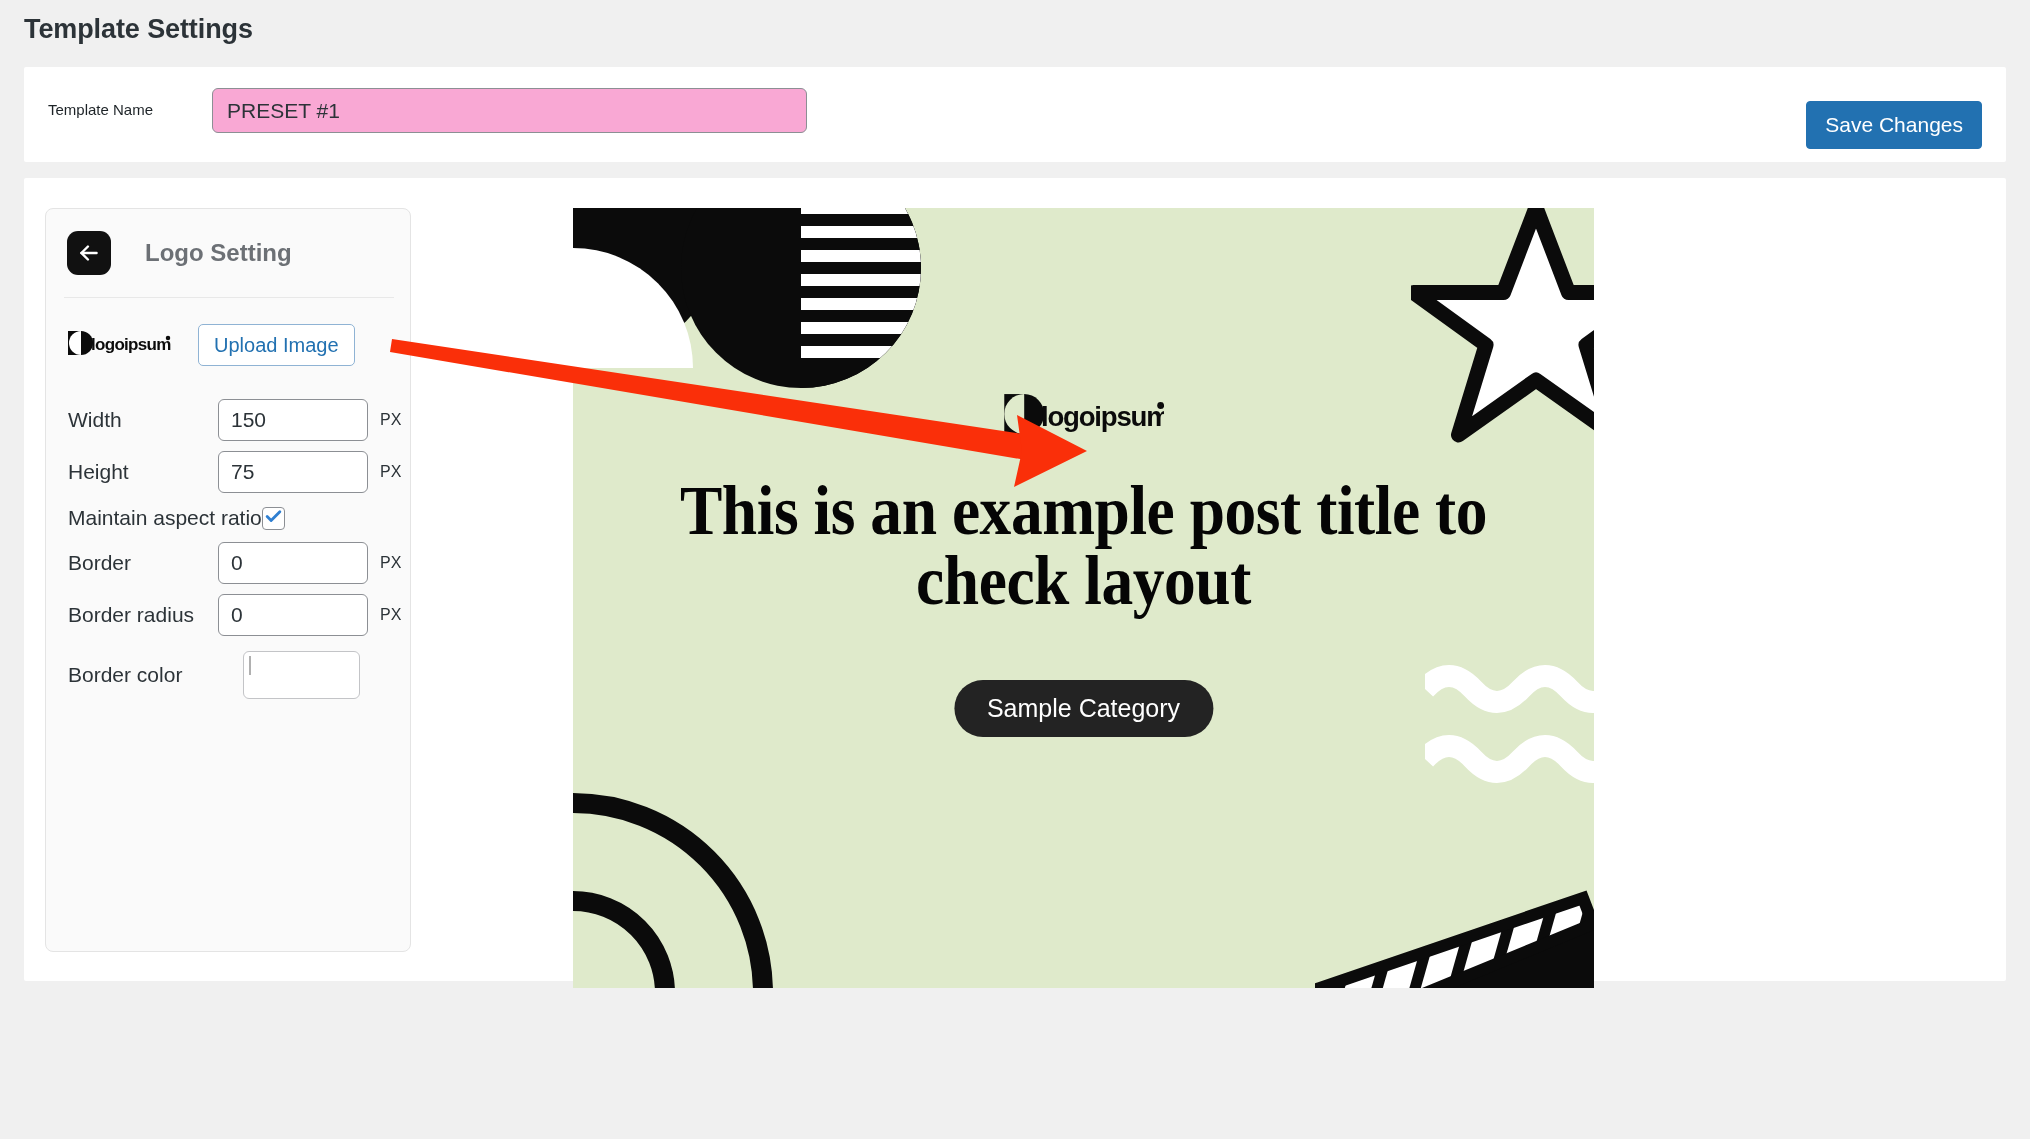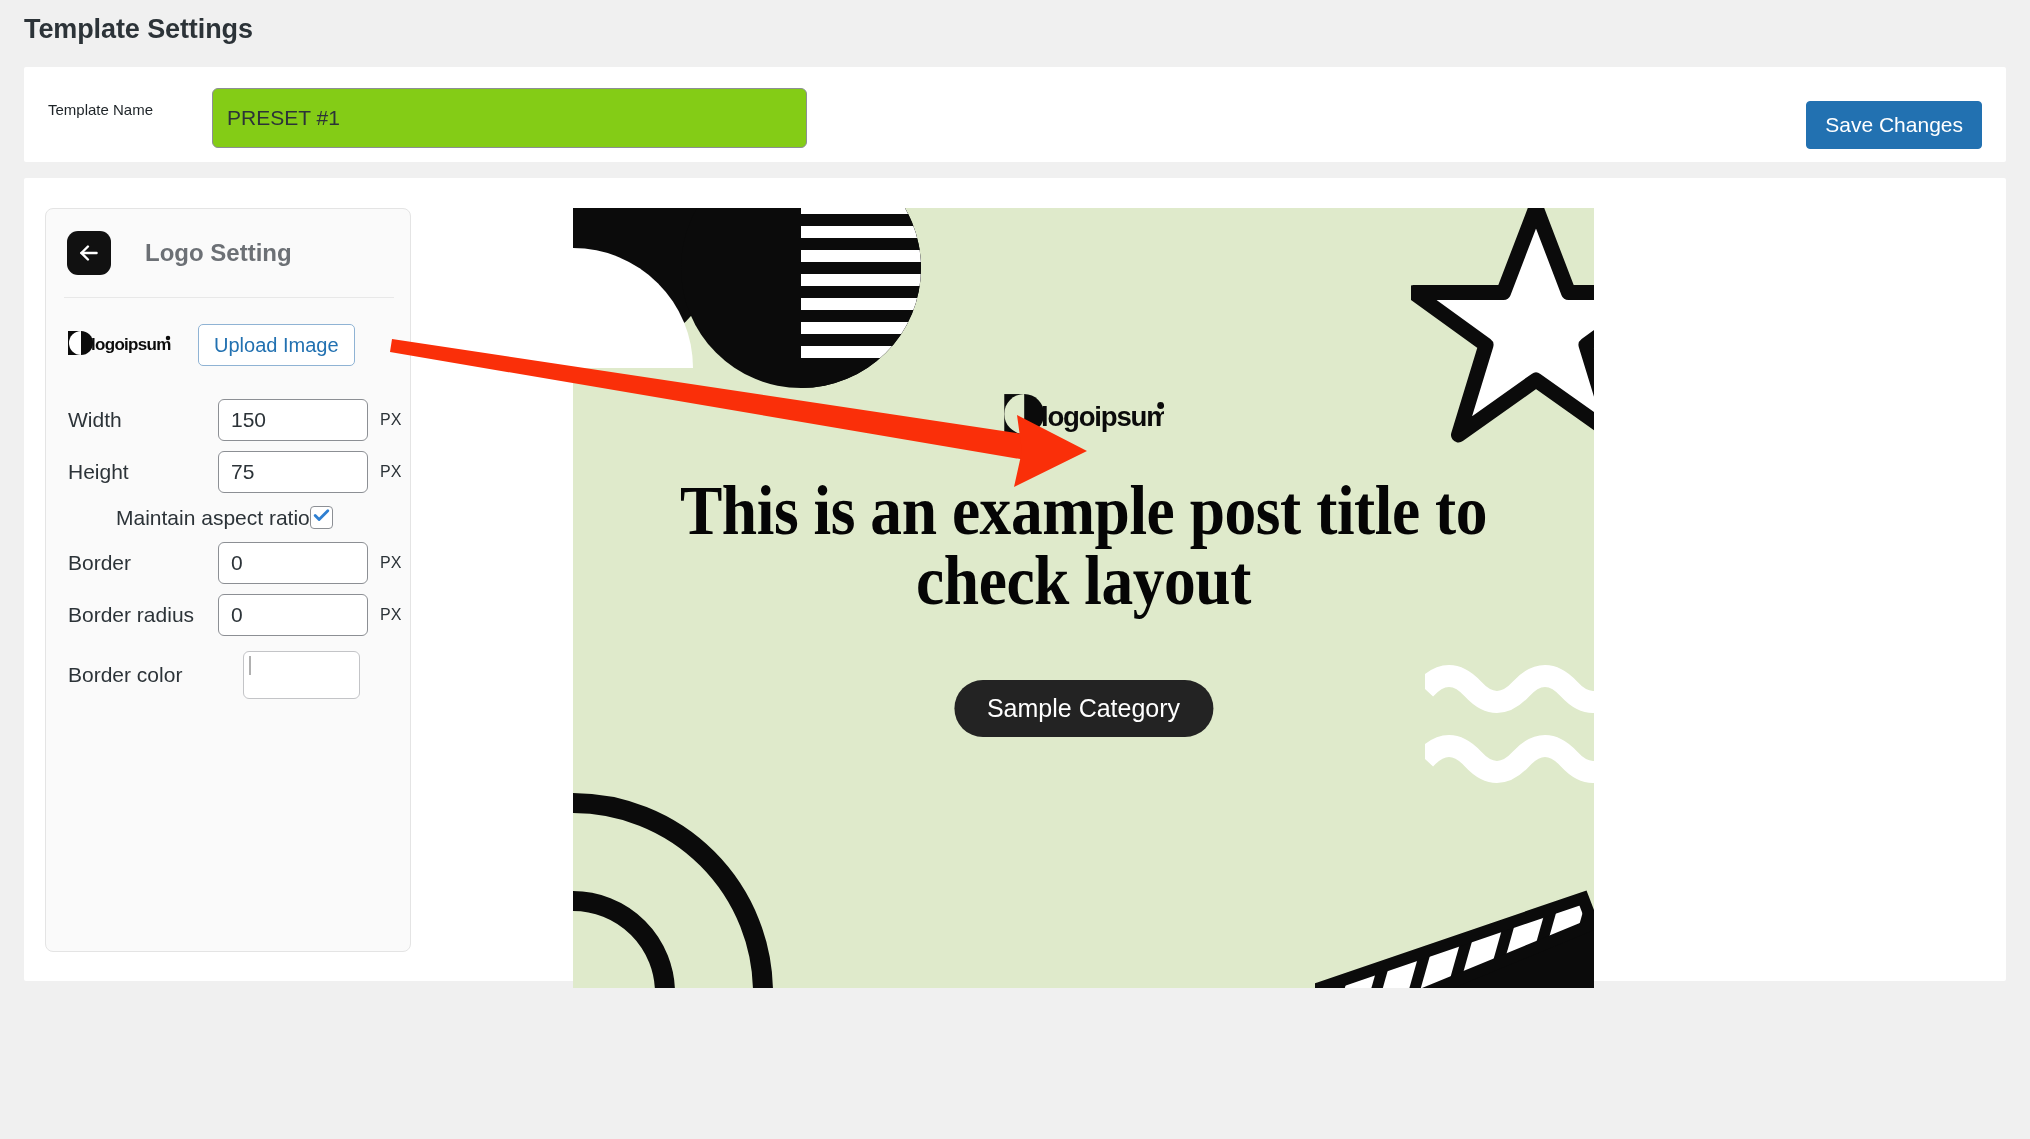--- a/index.html
+++ b/index.html
@@ -33,24 +33,24 @@
   }
   .tn-label {
     position: absolute;
     left: 24px; top: 34px;
     font-size: 15px;
     color: #1d2327;
   }
   .tn-input {
     position: absolute;
     left: 188px; top: 21px;
-    width: 595px; height: 60px;
+    width: 595px; height: 45px;
     border: 1px solid #8c8f94;
     border-radius: 6px;
-    background: #84cc16;
+    background: #f9a8d4;
     font-family: "Liberation Sans", sans-serif;
     font-size: 21px;
     color: #2c3338;
     padding: 0 14px;
     outline: none;
   }
   .save-btn {
     position: absolute;
     right: 24px; top: 34px;
     height: 48px;
@@ -167,21 +167,21 @@
     padding: 7px 12px;
     outline: none;
   }
   .field-unit {
     position: absolute;
     left: 334px;
     font-size: 16px;
     color: #2c3338;
   }
 
-  .ratio-row { position: absolute; left: 22px; display: flex; align-items: flex-start; margin-left: 48px; }
+  .ratio-row { position: absolute; left: 22px; display: flex; align-items: center; }
   .ratio-label { font-size: 21px; color: #2c3338; }
   .ratio-check {
     width: 23px; height: 23px;
     border: 1px solid #8c8f94;
     border-radius: 4px;
     background: #fff;
     display: flex; align-items: center; justify-content: center;
     cursor: pointer;
     flex: none;
   }

